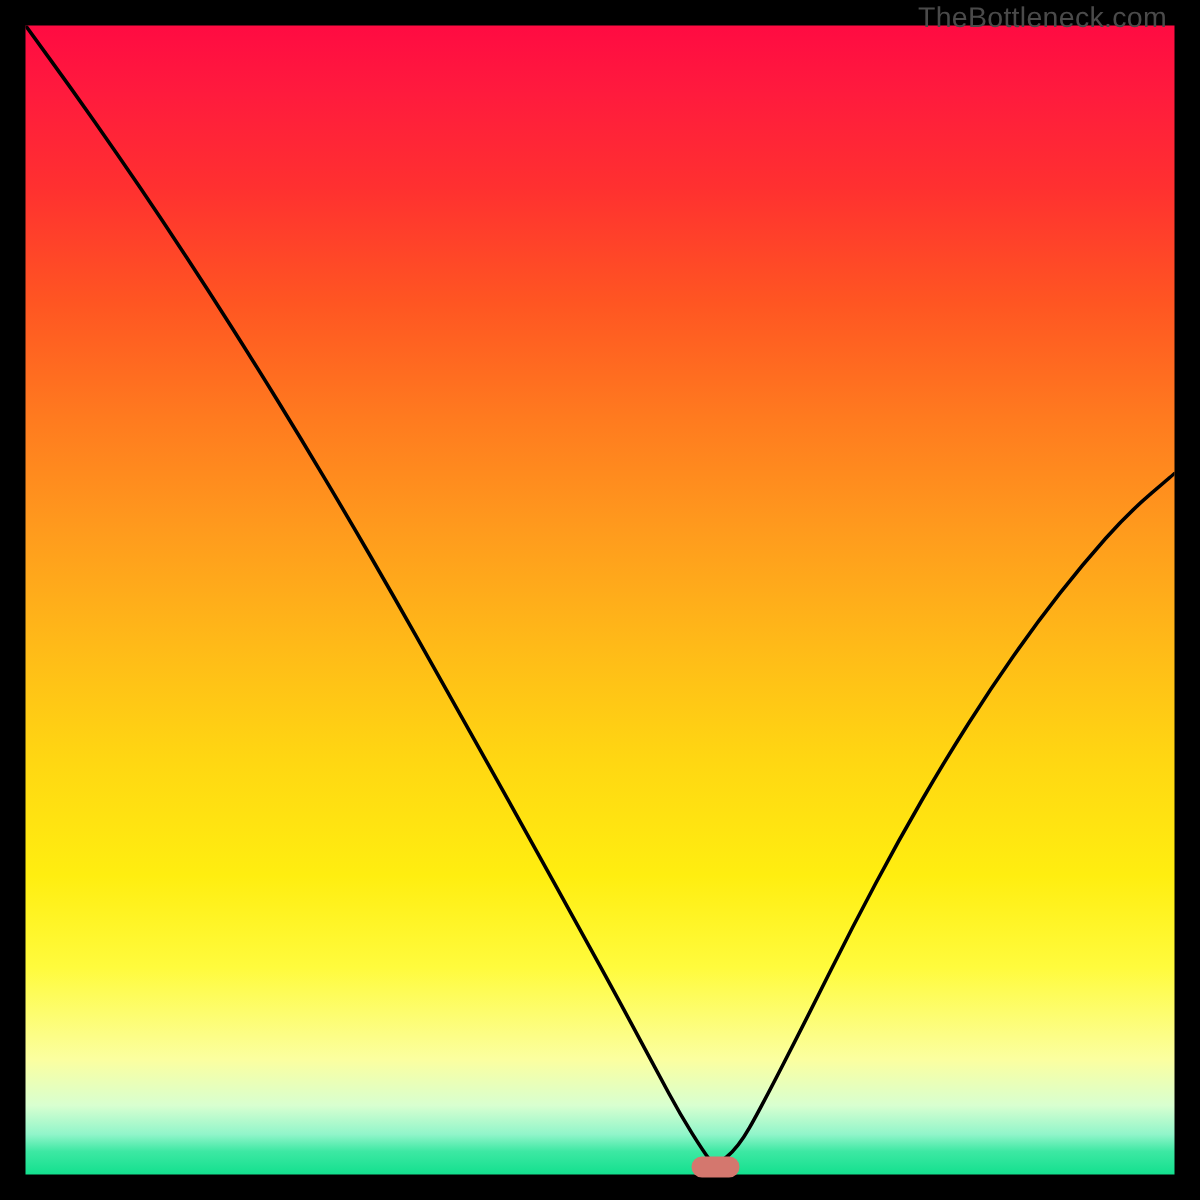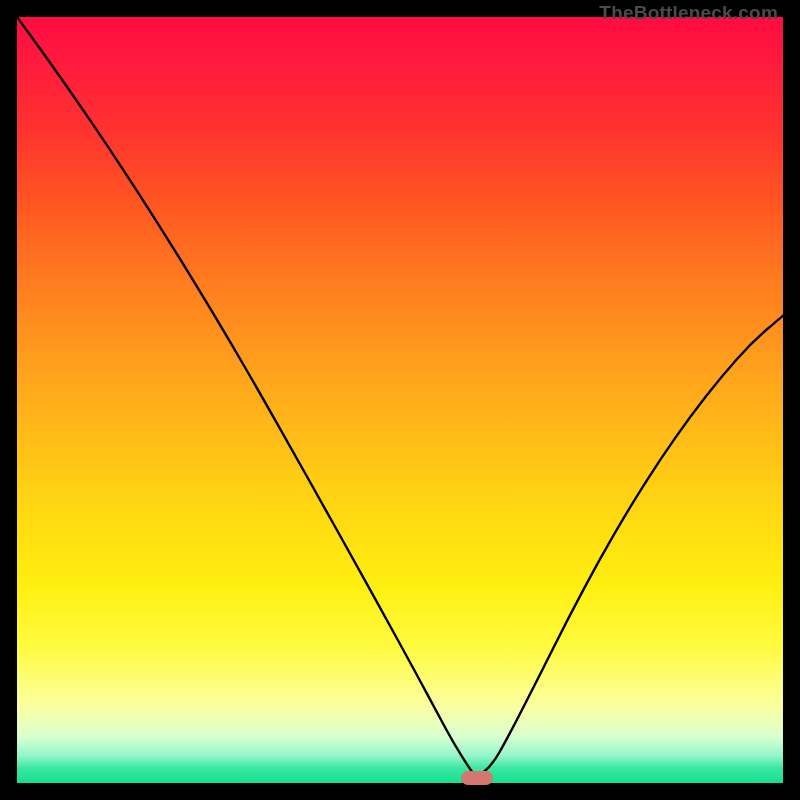--- a/index.html
+++ b/index.html
@@ -41,21 +41,21 @@
       #3de8a3 98%,
       #13e08e 100%
     );
   }
   .watermark {
     position: absolute;
     top: 2px;
     right: 22px;
     color: #4a4a4a;
     font-size: 19px;
-    font-weight: 700;
+    font-weight: 400;
     letter-spacing: 0.2px;
     z-index: 5;
     user-select: none;
     text-align: right;
   }
   svg.curve {
     position: absolute;
     left: 0;
     top: 0;
     width: 766px;

